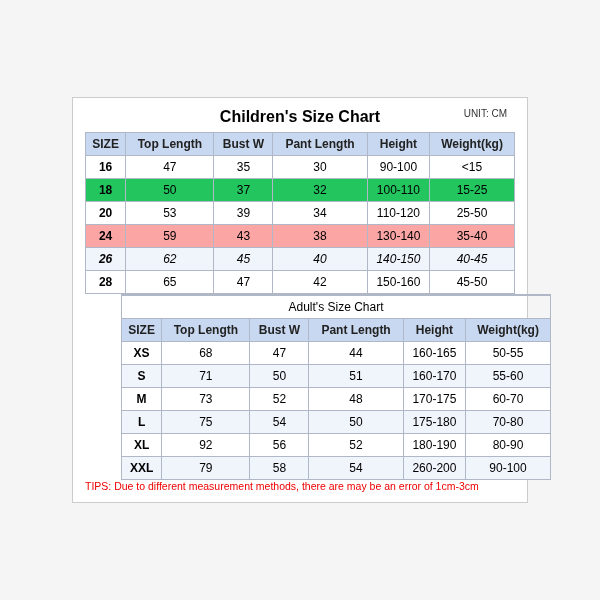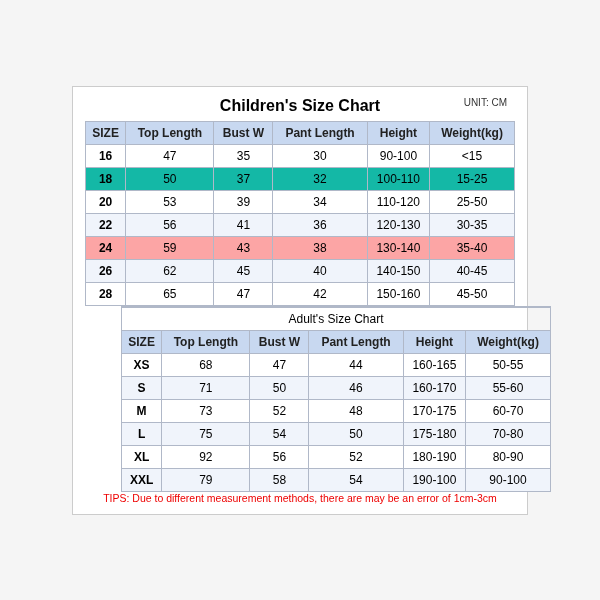--- a/index.html
+++ b/index.html
@@ -56,21 +56,20 @@
       font-weight: bold;
       color: #222;
     }
     .size-col {
       font-weight: bold;
     }
     .tips-row {
       margin-top: 0;
       font-size: 10.5px;
       color: #e00;
-      text-align: center;
     }
   </style>
 </head>
 <body>
 
 <div class="chart-container">
   <div class="main-title-row">
     <span class="main-title">Children's Size Chart</span>
     <span class="unit-label">UNIT: CM</span>
   </div>
@@ -88,53 +87,45 @@
     </thead>
     <tbody id="children-body">
     <tr style="background-color: rgb(255, 255, 255);">
           <td class="size-col">16</td>
           <td>47</td>
           <td>35</td>
           <td>30</td>
           <td>90-100</td>
           <td>&lt;15</td>
         </tr>
-        <tr style="background-color: #14b8a6;">
+        <tr style="background-color: #22c55e;">
           <td class="size-col">18</td>
           <td>50</td>
           <td>37</td>
           <td>32</td>
           <td>100-110</td>
           <td>15-25</td>
         </tr>
         <tr style="background-color: rgb(255, 255, 255);">
           <td class="size-col">20</td>
           <td>53</td>
           <td>39</td>
           <td>34</td>
           <td>110-120</td>
           <td>25-50</td>
-        </tr>
-        <tr style="background-color: rgb(240, 244, 251);">
-          <td class="size-col">22</td>
-          <td>56</td>
-          <td>41</td>
-          <td>36</td>
-          <td>120-130</td>
-          <td>30-35</td>
         </tr>
         <tr style="background-color: #fca5a5;">
           <td class="size-col">24</td>
           <td>59</td>
           <td>43</td>
           <td>38</td>
           <td>130-140</td>
           <td>35-40</td>
         </tr>
-        <tr style="background-color: rgb(240, 244, 251);">
+        <tr style="background-color: rgb(240, 244, 251); font-style: italic;">
           <td class="size-col">26</td>
           <td>62</td>
           <td>45</td>
           <td>40</td>
           <td>140-150</td>
           <td>40-45</td>
         </tr>
         <tr style="background-color: rgb(255, 255, 255);">
           <td class="size-col">28</td>
           <td>65</td>
@@ -166,21 +157,21 @@
           <td>68</td>
           <td>47</td>
           <td>44</td>
           <td>160-165</td>
           <td>50-55</td>
         </tr>
         <tr style="background-color: rgb(240, 244, 251);">
           <td class="size-col">S</td>
           <td>71</td>
           <td>50</td>
-          <td>46</td>
+          <td>51</td>
           <td>160-170</td>
           <td>55-60</td>
         </tr>
         <tr style="background-color: rgb(255, 255, 255);">
           <td class="size-col">M</td>
           <td>73</td>
           <td>52</td>
           <td>48</td>
           <td>170-175</td>
           <td>60-70</td>
@@ -199,20 +190,20 @@
           <td>56</td>
           <td>52</td>
           <td>180-190</td>
           <td>80-90</td>
         </tr>
         <tr style="background-color: rgb(240, 244, 251);">
           <td class="size-col">XXL</td>
           <td>79</td>
           <td>58</td>
           <td>54</td>
-          <td>190-100</td>
+          <td>260-200</td>
           <td>90-100</td>
         </tr>
       </tbody>
   </table>
 
   <div class="tips-row">TIPS: Due to different measurement methods, there are may be an error of 1cm-3cm</div>
 </div>
 
 </body></html>

